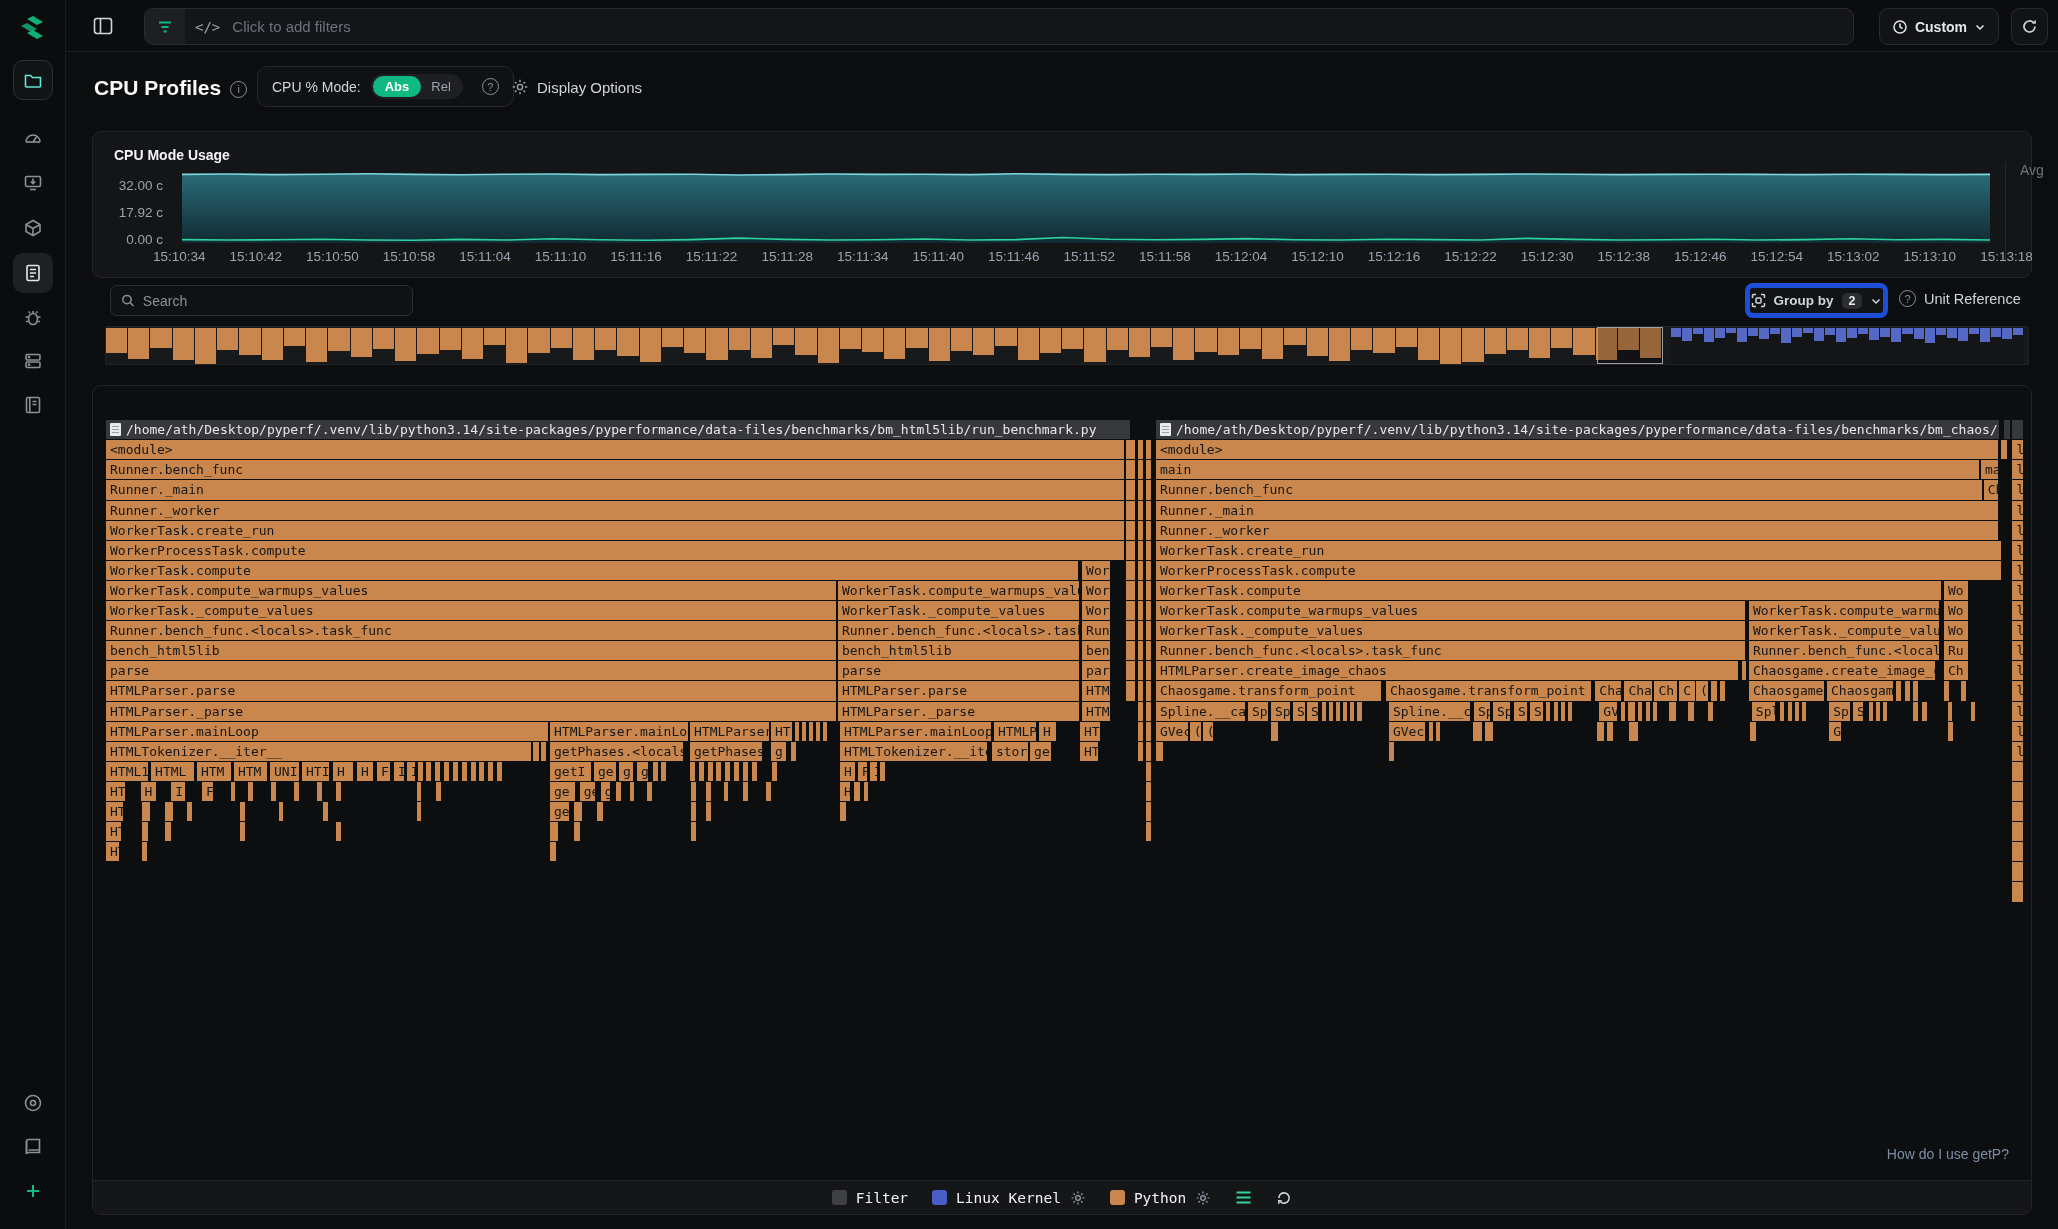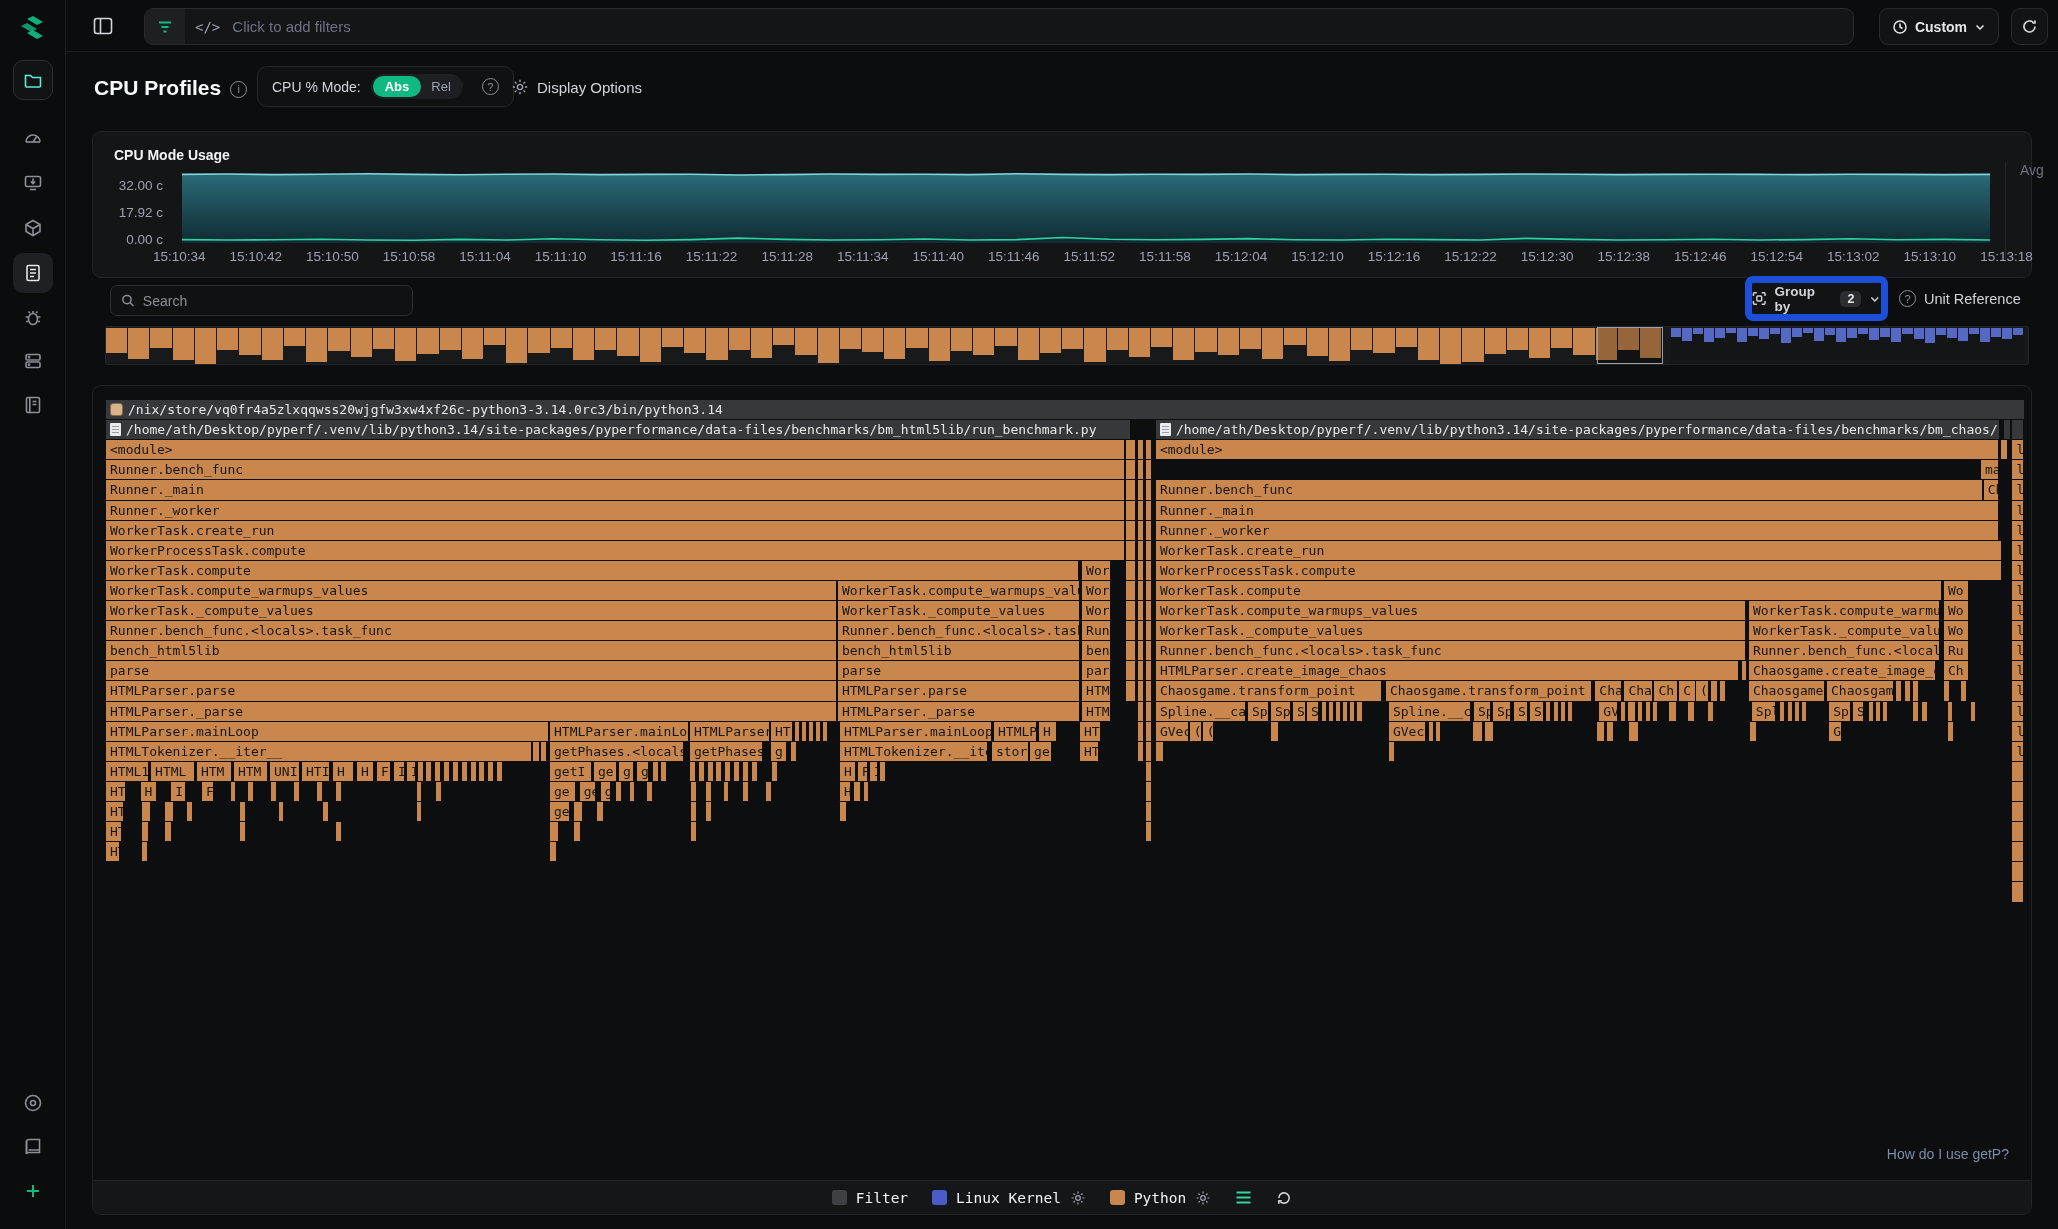--- a/index.html
+++ b/index.html
@@ -78,22 +78,22 @@
   #xticks span { color:#9ca3af; font-size:13.5px; }
 
   
   #search-box { position:absolute; left:110px; top:285px; width:303px; height:31px;
     border:1px solid #2e2f32; border-radius:7px; background:#101113; display:flex;
     align-items:center; padding:0 10px; gap:8px; }
   #search-box svg { stroke:#8b8f96; fill:none; stroke-width:1.6; }
   #search-input { background:transparent; border:none; outline:none; color:#e5e7eb;
     font-size:14px; width:100%; }
   #search-input::placeholder { color:#8b8f96; }
-  #groupby-btn { position:absolute; left:1745px; top:276px; height:45px; width:143px;
-    border:7px solid #1d4ed8; border-radius:8px; background:#121315; display:flex;
+  #groupby-btn { position:absolute; left:1745px; top:283px; height:35px; width:143px;
+    border:5px solid #1d4ed8; border-radius:8px; background:#121315; display:flex;
     align-items:center; justify-content:center; gap:8px; color:#d1d5db; font-size:13.5px;
     font-weight:600; cursor:pointer; }
   #groupby-btn svg { stroke:#d1d5db; fill:none; stroke-width:1.5; }
   #groupby-count { background:#2b2d30; border-radius:5px; padding:1px 7px; font-size:12.5px;
     color:#e5e7eb; }
   #unit-ref { position:absolute; left:1899px; top:290px; display:flex; align-items:center;
     gap:8px; color:#d1d5db; font-size:14.5px; cursor:pointer; }
 
   
   #minimap { position:absolute; left:105px; top:326px; width:1924px; height:39px;
@@ -456,24 +456,20 @@
         <div class="bar" style="height: 40%; background: rgb(85, 104, 196);"></div>
         <div class="bar" style="height: 25%; background: rgb(85, 104, 196);"></div>
         <div class="bar" style="height: 30%; background: rgb(85, 104, 196);"></div>
         <div class="bar" style="height: 20%; background: rgb(85, 104, 196);"></div>
       </div>
     <div id="mm-selection"></div>
   </div>
 
   <section id="flame-panel">
     <div id="flame-rows">
-        <div class="fcell dark" style="left: 0%; width: 100%; top: 0px;">
-          <span class="ficon pkg"></span>
-          <span>/nix/store/vq0fr4a5zlxqqwss20wjgfw3xw4xf26c-python3-3.14.0rc3/bin/python3.14</span>
-        </div>
         <div class="fcell dark" style="left: 0%; width: 53.4%; top: 20.1px;">
           <span class="ficon file"></span>
           <span>/home/ath/Desktop/pyperf/.venv/lib/python3.14/site-packages/pyperformance/data-files/benchmarks/bm_html5lib/run_benchmark.py</span>
         </div>
         <div class="fcell dark" style="left: 54.74%; width: 43.95%; top: 20.1px;">
           <span class="ficon file"></span>
           <span>/home/ath/Desktop/pyperf/.venv/lib/python3.14/site-packages/pyperformance/data-files/benchmarks/bm_chaos/run_benchmar</span>
         </div>
         <div class="fcell dark" style="left: 98.95%; width: 0.3%; top: 20.1px;"></div>
         <div class="fcell dark" style="left: 99.4%; width: 0.55%; top: 20.1px;"></div>
@@ -489,20 +485,23 @@
         <div class="fcell" style="left: 98.8%; width: 0.3%; top: 40.2px;"></div>
         <div class="fcell" style="left: 99.4%; width: 0.55%; top: 40.2px;">
           <span>l</span>
         </div>
         <div class="fcell" style="left: 0%; width: 53.08%; top: 60.3px;">
           <span>Runner.bench_func</span>
         </div>
         <div class="fcell" style="left: 53.2%; width: 0.45%; top: 60.3px;"></div>
         <div class="fcell" style="left: 53.78%; width: 0.3%; top: 60.3px;"></div>
         <div class="fcell" style="left: 54.2%; width: 0.3%; top: 60.3px;"></div>
+        <div class="fcell" style="left: 54.74%; width: 42.91%; top: 60.3px;">
+          <span>main</span>
+        </div>
         <div class="fcell" style="left: 97.76%; width: 0.88%; top: 60.3px;">
           <span>ma</span>
         </div>
         <div class="fcell" style="left: 99.4%; width: 0.55%; top: 60.3px;">
           <span>l</span>
         </div>
         <div class="fcell" style="left: 0%; width: 53.08%; top: 80.4px;">
           <span>Runner._main</span>
         </div>
         <div class="fcell" style="left: 53.2%; width: 0.45%; top: 80.4px;"></div>

